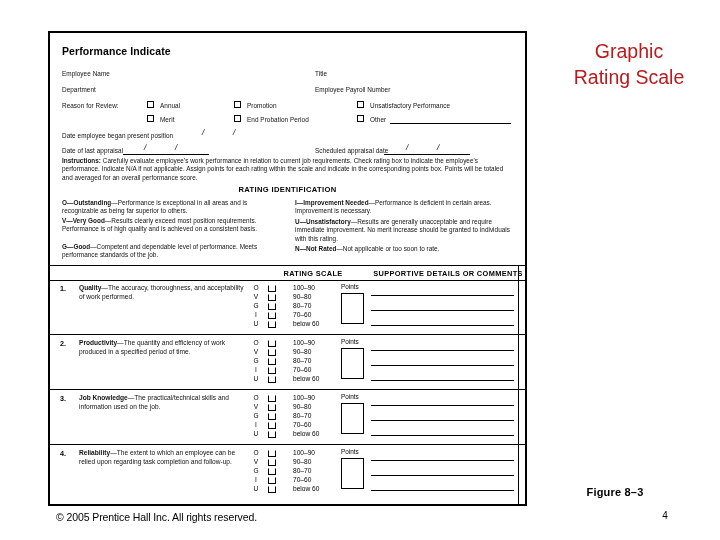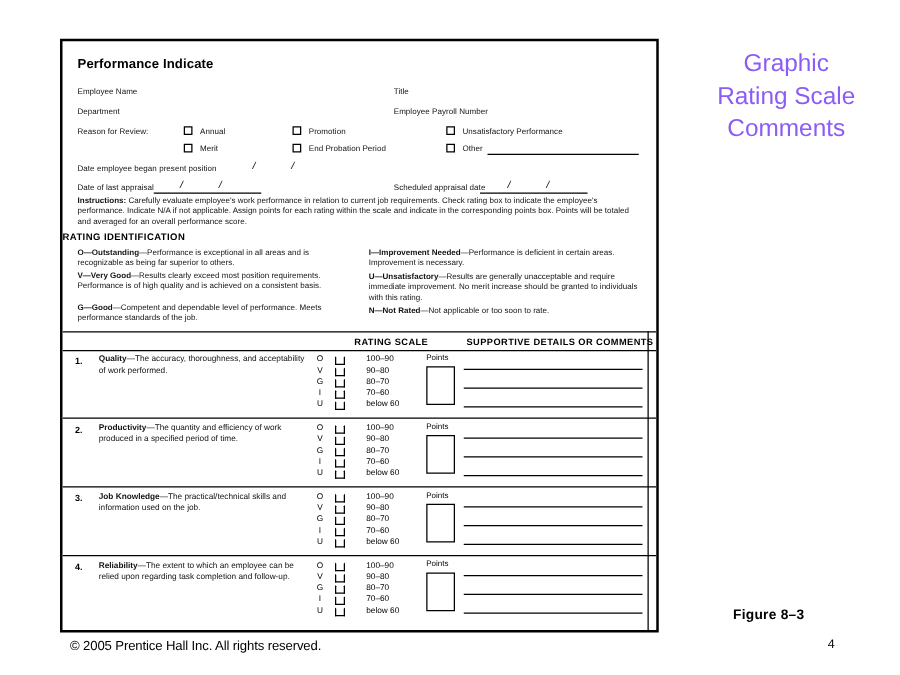--- a/index.html
+++ b/index.html
@@ -18,21 +18,21 @@
 
   
   .slide-title {
     position: absolute;
     left: 540px;
     top: 38px;
     width: 178px;
     text-align: center;
     font-size: 19.5px;
     line-height: 26px;
-    color: #8b5cf6;
+    color: #b91c1c;
   }
   .figure-caption {
     position: absolute;
     left: 540px;
     top: 486px;
     width: 150px;
     text-align: center;
     font-size: 11px;
     font-weight: bold;
     letter-spacing: 0.2px;
@@ -109,21 +109,21 @@
   .slash {
     position: absolute;
     font-size: 8px;
     line-height: 8px;
     transform: skewX(-12deg);
   }
 
   
   .band {
     position: absolute;
-    text-align: left;
+    text-align: center;
     font-size: 7.6px;
     font-weight: bold;
     letter-spacing: 0.35px;
   }
 
   .hline {
     position: absolute;
     left: 0; width: 100%;
     height: 0;
     border-bottom: 1.6px solid #000;
@@ -200,21 +200,20 @@
     width: 0;
     border-left: 1.3px solid #000;
   }
 </style>
 </head>
 <body>
 
 <div class="slide-title">
   <div>Graphic</div>
   <div>Rating Scale</div>
-  <div>Comments</div>
 </div>
 
 <div class="figure-caption">Figure 8–3</div>
 <div class="slide-number">4</div>
 <div class="copyright">© 2005 Prentice Hall Inc. All rights reserved.</div>
 
 <div class="form">
 <div class="form-inner">
 
   <div class="hdr-title">Performance Indicate</div>

